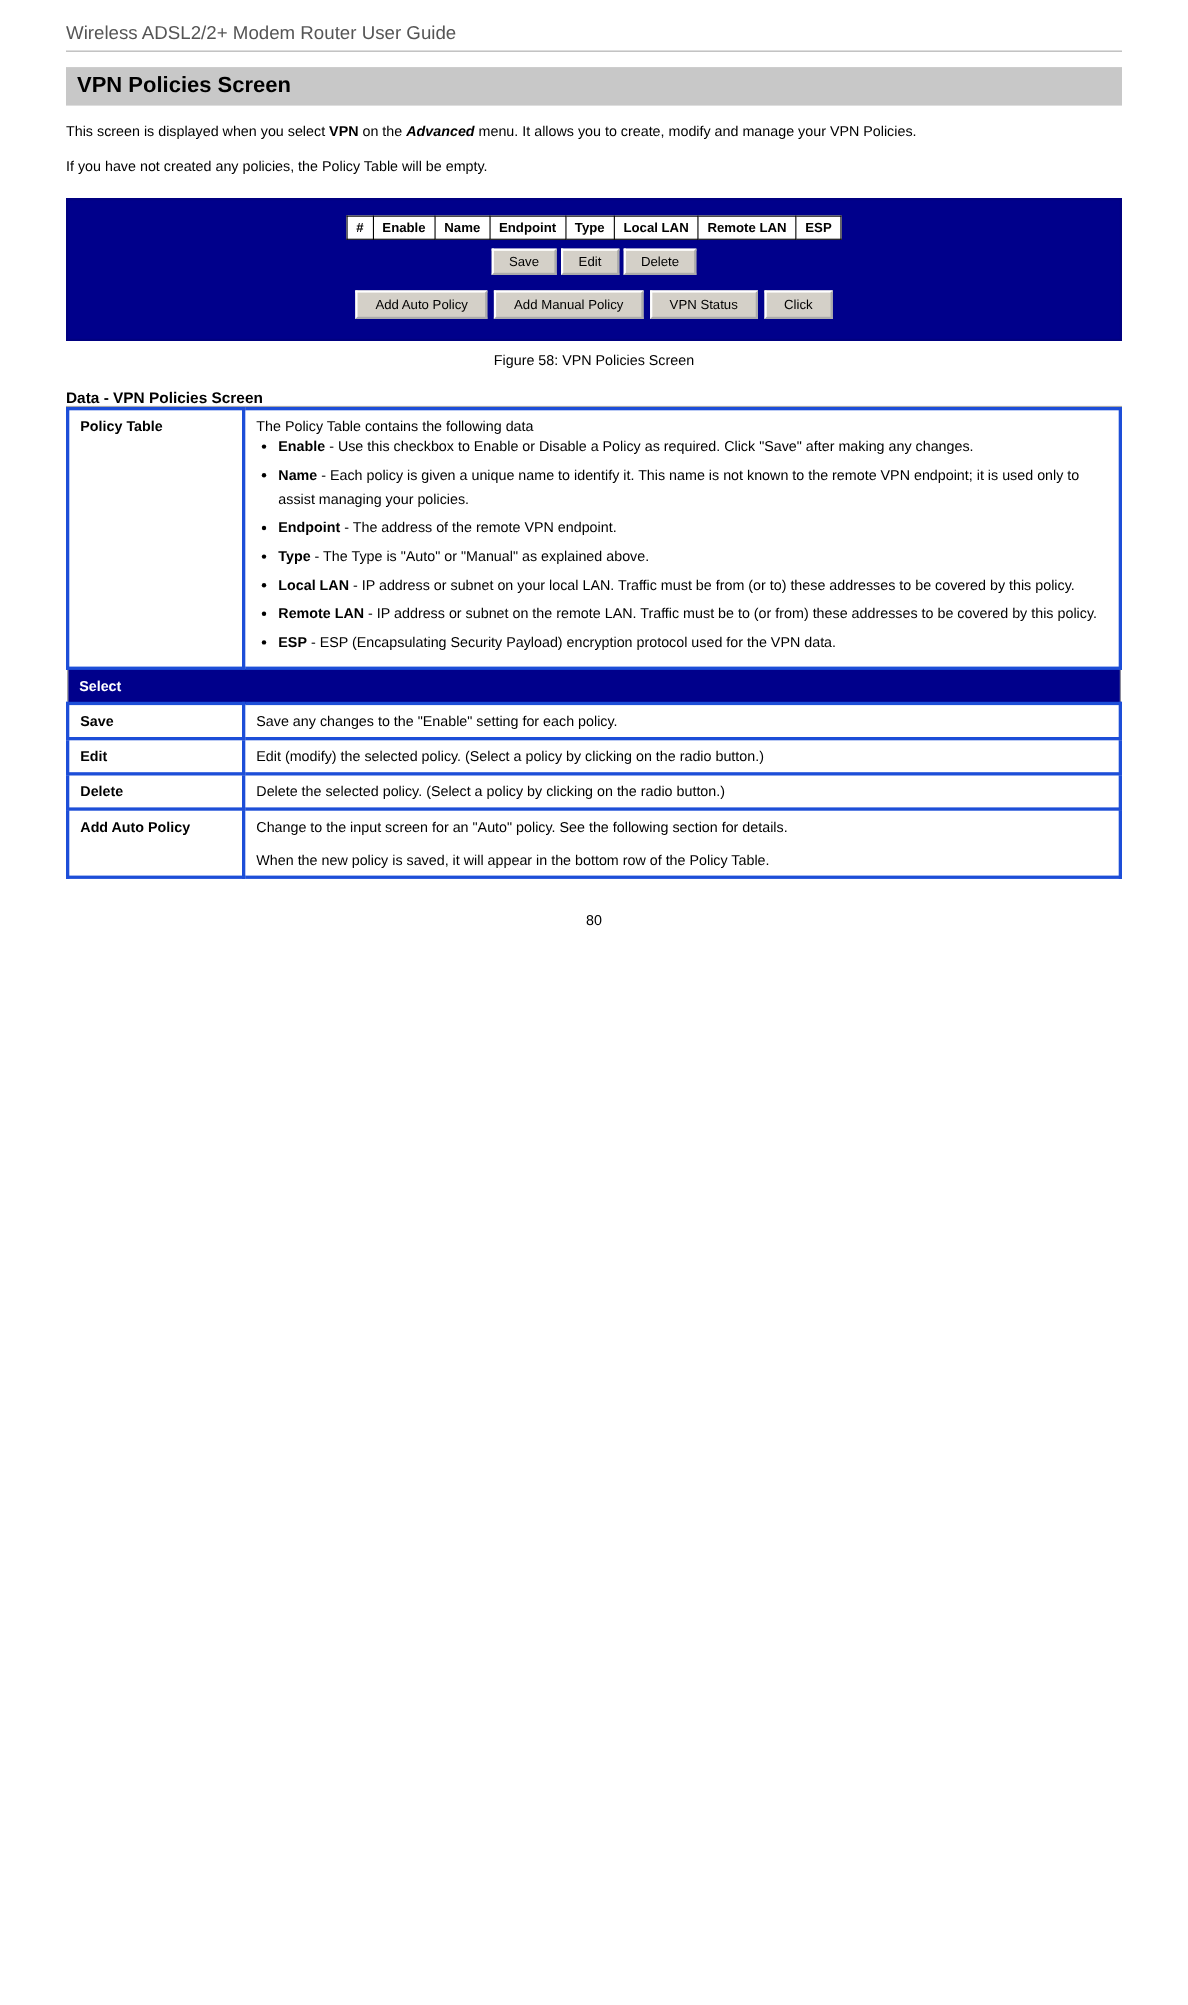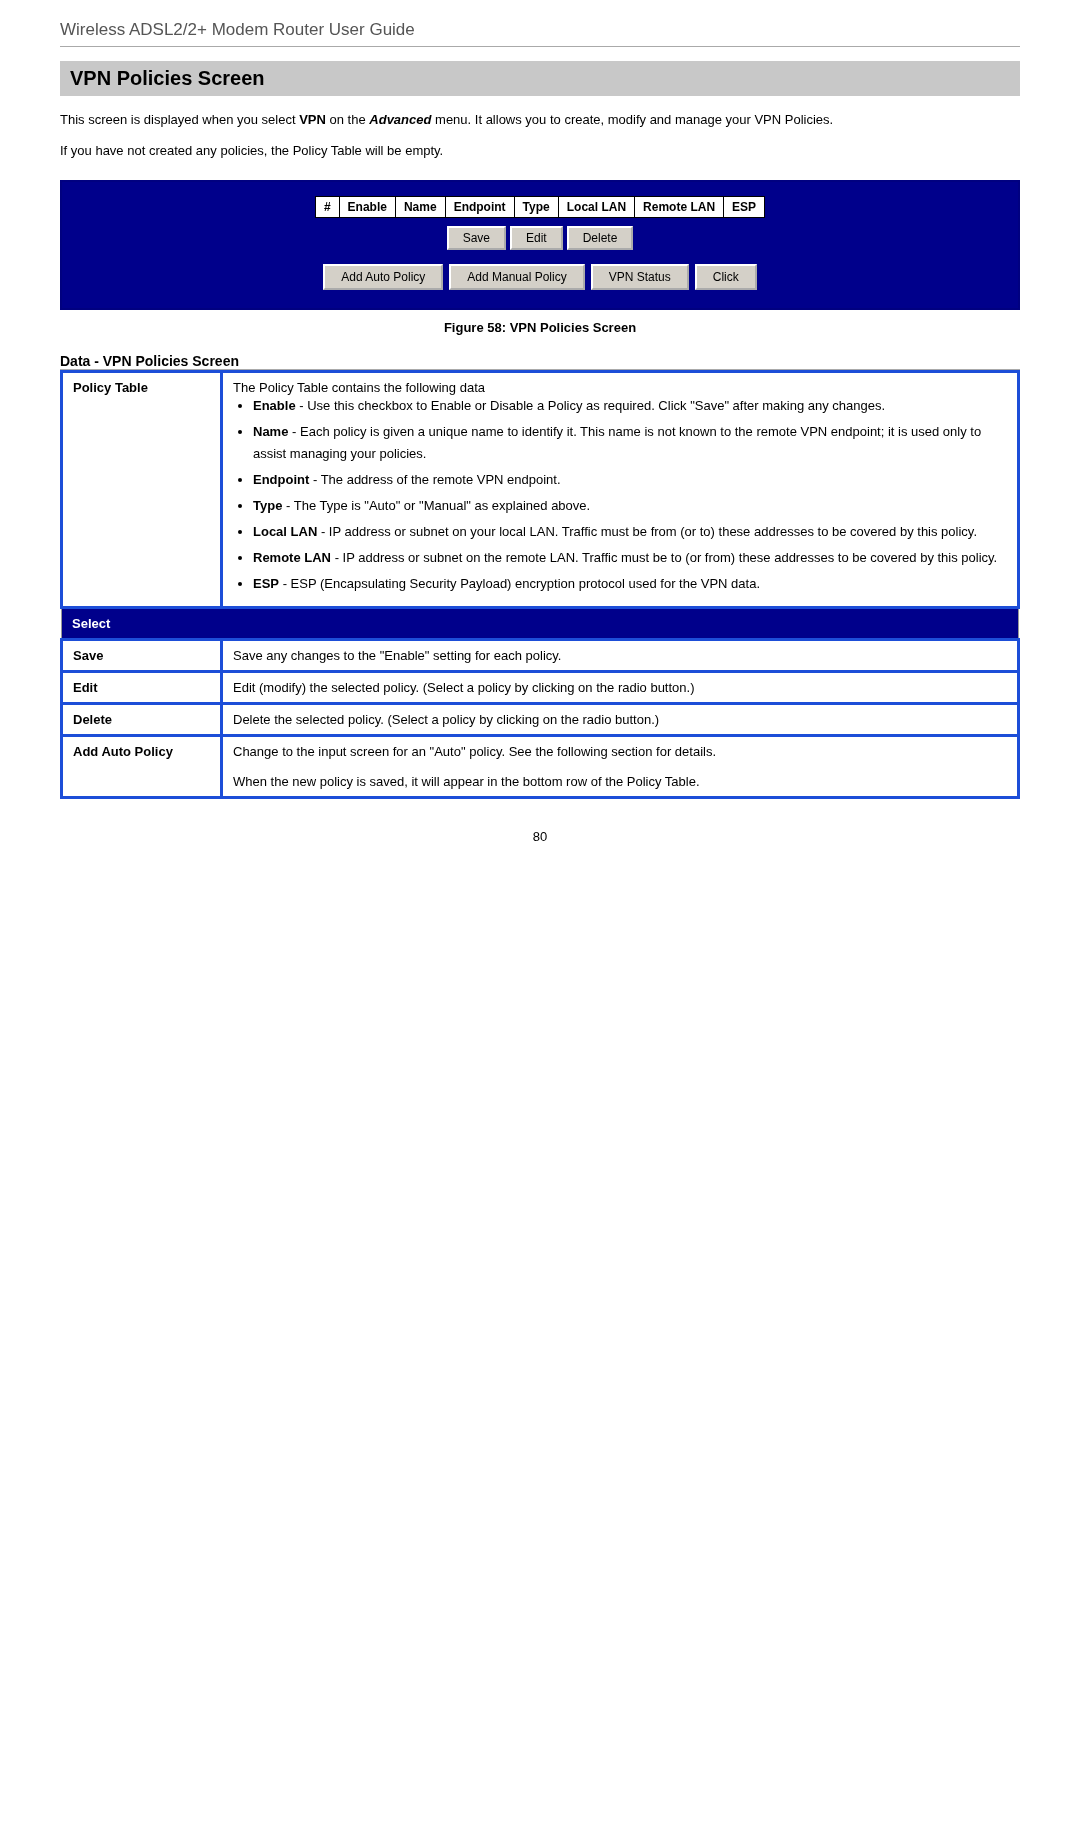--- a/index.html
+++ b/index.html
@@ -102,21 +102,21 @@
       border: 2px outset #fff;
       padding: 4px 16px;
       font-size: 12px;
       cursor: pointer;
       color: #000;
     }
 
     .figure-caption {
       text-align: center;
       font-size: 13px;
-      font-weight: bold;
+      font-weight: normal;
       margin-top: 8px;
       margin-bottom: 18px;
     }
 
     
     .data-section-title {
       font-size: 14px;
       font-weight: bold;
       margin-bottom: 0;
     }

